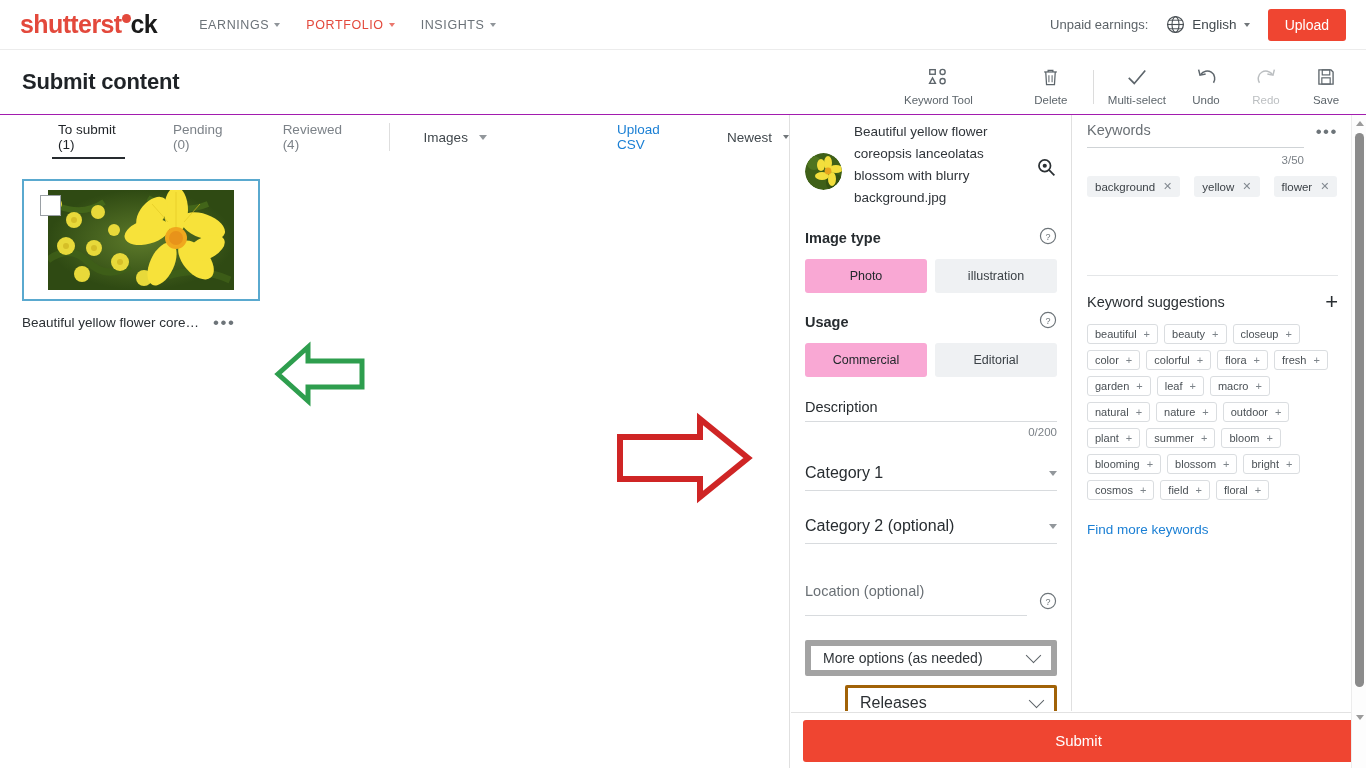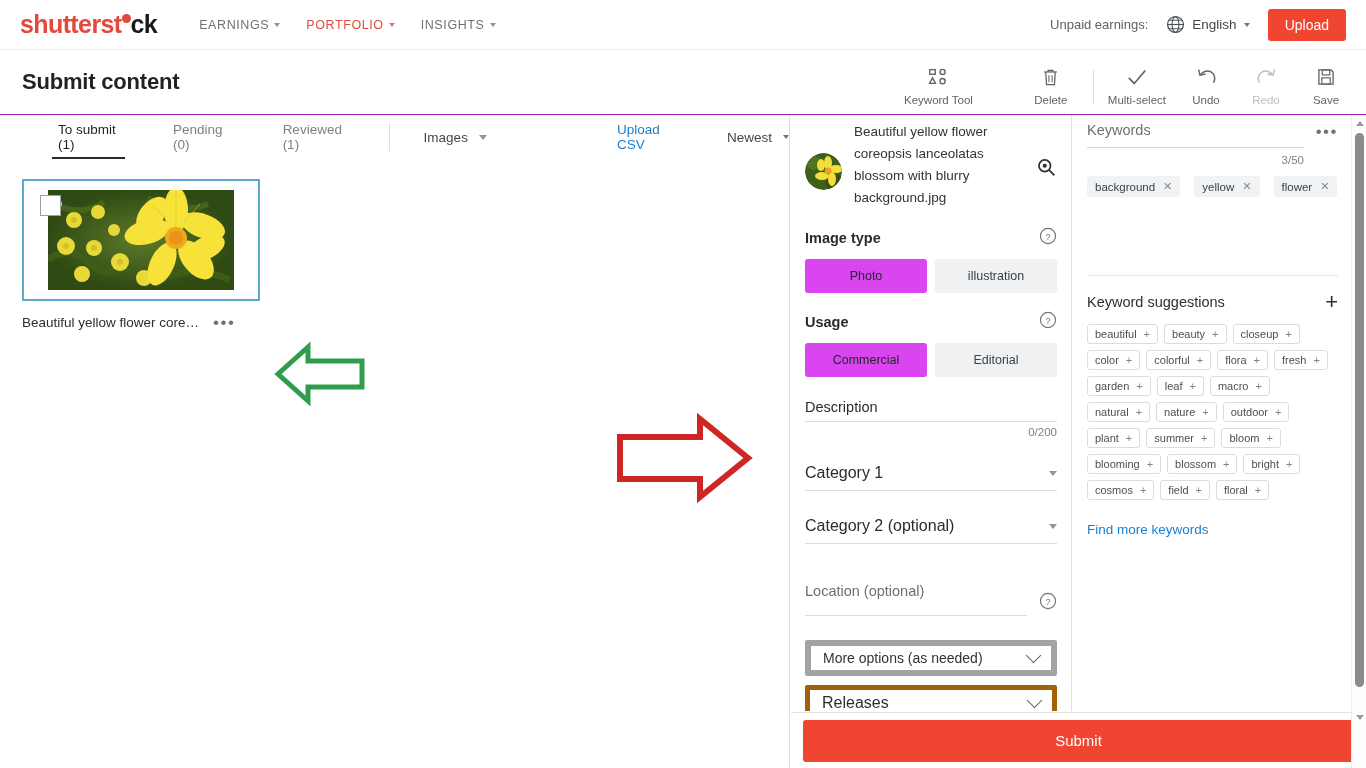--- a/index.html
+++ b/index.html
@@ -148,21 +148,21 @@
 
   .sec-label-row { display: flex; align-items: center; margin-top: 18px; }
   .sec-label { font-size: 14.5px; color: #272c30; font-weight: 600; }
   .help-ico { margin-left: auto; cursor: pointer; }
 
   .seg { display: flex; gap: 8px; margin-top: 10px; }
   .seg-btn {
     flex: 1; height: 34px; display: flex; align-items: center; justify-content: center;
     font-size: 12.5px; color: #3b4146; background: #eff1f3; border-radius: 3px; cursor: pointer;
   }
-  .seg-btn.sel { background: #d946ef; color: #23282c; }
+  .seg-btn.sel { background: #f9a8d4; color: #23282c; }
 
   .field {
     margin-top: 22px; border-bottom: 1px solid #d8dbde; padding-bottom: 6px;
     display: flex; align-items: center; cursor: text;
   }
   .field .ph { font-size: 14.5px; color: #585f65; }
   .field .ph.strong { color: #272c30; }
   .counter { text-align: right; font-size: 11.5px; color: #7b8187; margin-top: 4px; }
 
   .select-field {
@@ -180,22 +180,22 @@
   .boxsel {
     margin-top: 24px; height: 36px; border: 6px solid #a3a3a3; border-radius: 2px;
     display: flex; align-items: center; padding: 0 12px; cursor: pointer;
   }
   .boxsel .lbl { font-size: 14px; color: #2f3438; }
   .chev {
     margin-left: auto; width: 11px; height: 11px; border-right: 1.6px solid #5c6368;
     border-bottom: 1.6px solid #5c6368; transform: rotate(45deg); margin-top: -5px;
   }
   .boxsel2 {
-    margin-top: 9px; height: 36px; border: 5px solid #a16207; border-radius: 2px;
-    display: flex; align-items: center; padding: 0 12px; cursor: pointer;
+    margin-top: 9px; height: 36px; border: 3px solid #a16207; border-radius: 2px;
+    display: flex; align-items: center; padding: 0 12px; cursor: pointer; margin-left: 40px;
   }
 
   
   .rightpanel {
     position: absolute; left: 1073px; top: 115px; width: 279px; height: 596px;
     background: #fff; padding: 0 14px; overflow: hidden;
   }
   .kw-head { display: flex; align-items: flex-start; padding-top: 6px; }
   .kw-input {
     flex: 1; border-bottom: 1px solid #cfd3d6; padding-bottom: 8px; cursor: text;
@@ -363,21 +363,21 @@
         </span>
         <span class="tlabel">Save</span>
       </div>
     </div>
   </div>
 
   <div class="leftpanel">
     <div class="tabsbar">
       <div class="tab active t1">To submit (1)</div>
       <div class="tab t2">Pending (0)</div>
-      <div class="tab t3">Reviewed (1)</div>
+      <div class="tab t3">Reviewed (4)</div>
       <div class="vsep"></div>
       <div class="dropsel">
         <span>Images</span>
         <span class="caret"></span>
       </div>
       <div class="uploadcsv">Upload CSV</div>
       <div class="newest">
         <span>Newest</span>
         <span class="caret"></span>
       </div>

